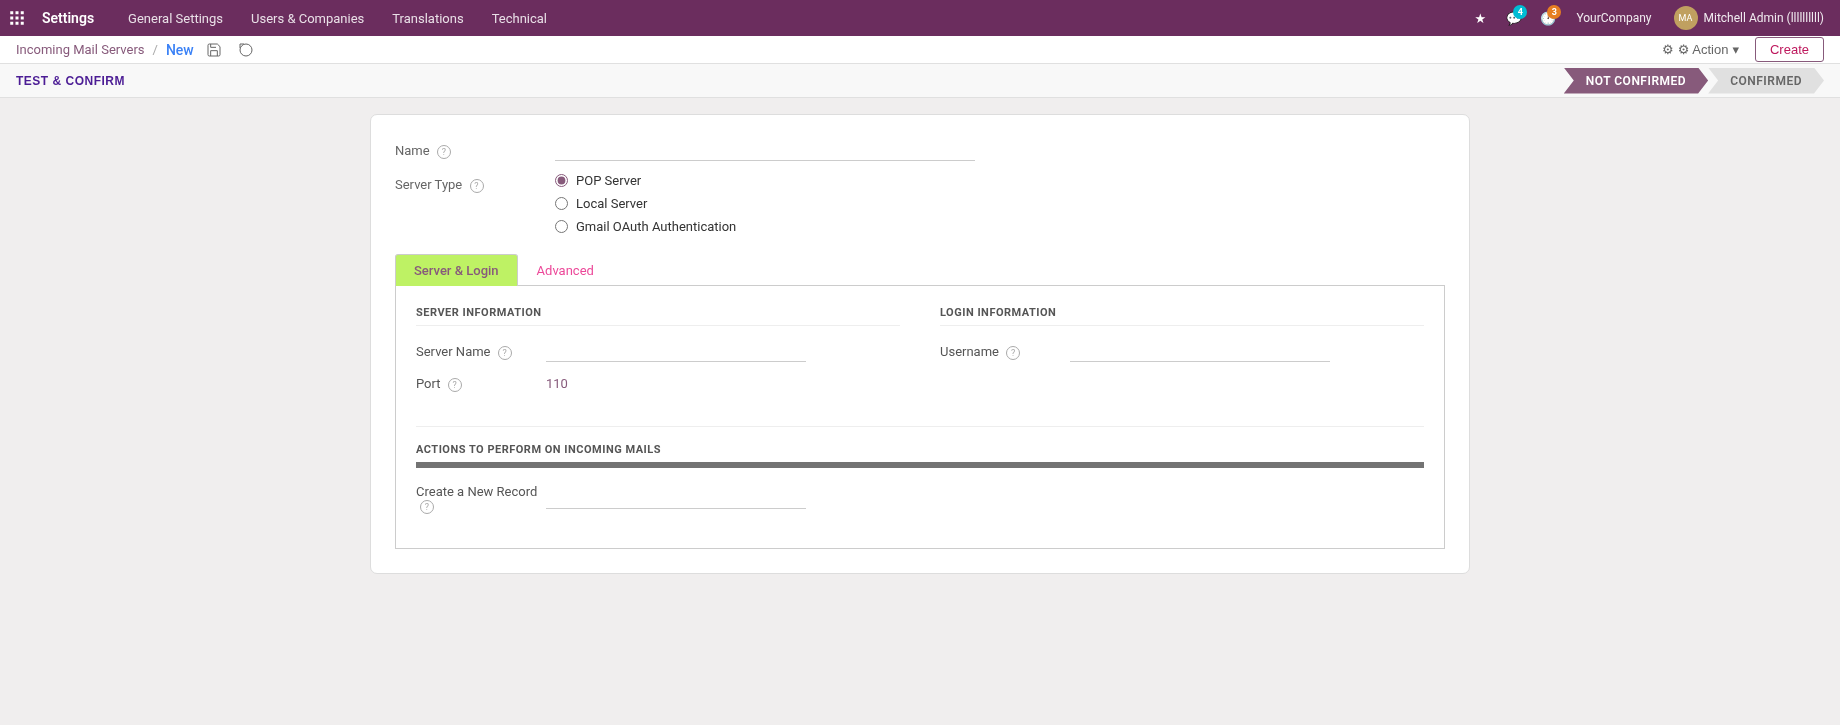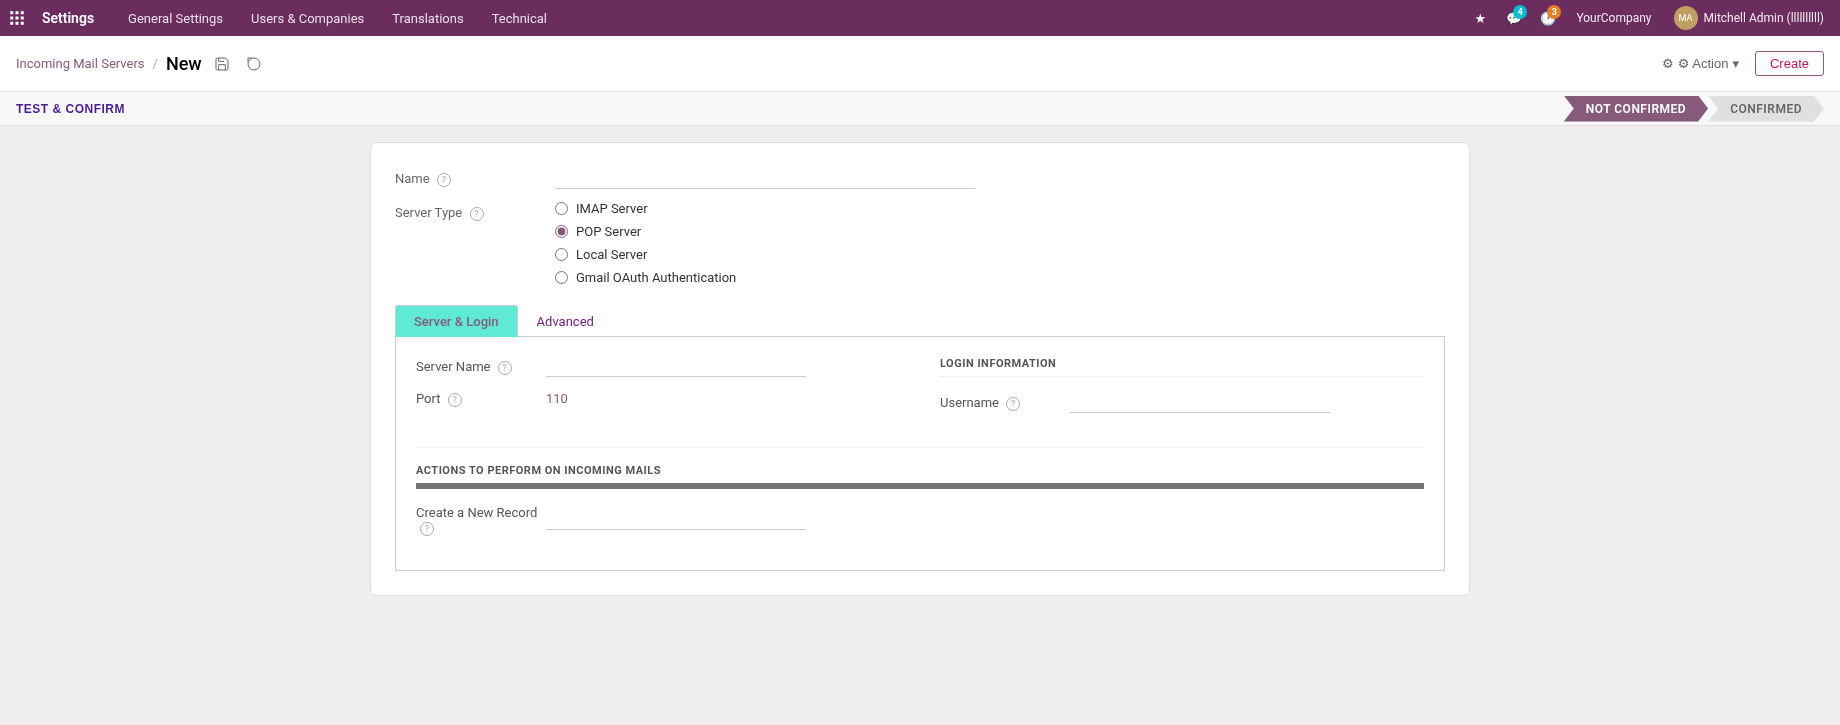--- a/index.html
+++ b/index.html
@@ -47,28 +47,28 @@
       padding: 0 8px; color: rgba(255,255,255,0.9); font-size: 12px;
     }
     .nav-user .avatar {
       width: 24px; height: 24px; border-radius: 50%; background: #c0a060;
       display: flex; align-items: center; justify-content: center; font-size: 9px; color: #fff;
     }
 
     
     .breadcrumb-bar {
       background: #fff; border-bottom: 1px solid #e0e0e0;
-      height: 56px; display: flex; align-items: center; padding: 0 16px;
+      height: 28px; display: flex; align-items: center; padding: 0 16px;
       gap: 8px;
     }
     .breadcrumb-bar .bc-link {
       color: #875a7b; font-size: 13px; cursor: pointer; text-decoration: none;
     }
     .breadcrumb-bar .bc-sep { color: #aaa; }
-    .breadcrumb-bar .bc-current { color: #000000; font-size: 18px; font-weight: 500; }
+    .breadcrumb-bar .bc-current { color: #3b82f6; font-size: 14px; font-weight: 500; }
     .breadcrumb-bar .bc-icon-btn {
       color: #666; cursor: pointer; padding: 4px; display: flex; align-items: center;
     }
     .breadcrumb-bar .spacer { flex: 1; }
     .breadcrumb-bar .action-btn {
       display: flex; align-items: center; gap: 4px;
       border: none; background: none; color: #666; cursor: pointer;
       font-size: 13px; padding: 4px 8px; border-radius: 3px;
     }
     .breadcrumb-bar .create-btn {
@@ -133,26 +133,26 @@
     
     .radio-group { display: flex; flex-direction: column; gap: 8px; }
     .radio-item { display: flex; align-items: center; gap: 8px; cursor: pointer; font-size: 13px; }
     .radio-item input[type="radio"] { accent-color: #875a7b; cursor: pointer; }
 
     
     .tabs {
       display: flex; border-bottom: 1px solid #ccc; margin-top: 20px; margin-bottom: 0;
     }
     .tab-item {
-      padding: 8px 18px; font-size: 13px; cursor: pointer; color: #701a75;
+      padding: 8px 18px; font-size: 13px; cursor: pointer; color: #ec4899;
       border: 1px solid transparent; border-bottom: none; margin-bottom: -1px;
       border-radius: 3px 3px 0 0;
     }
     .tab-item.active {
-      border-color: #ccc; background: #5eead4; color: #875a7b; font-weight: 500;
+      border-color: #ccc; background: #bef264; color: #875a7b; font-weight: 500;
     }
 
     
     .tab-content {
       border: 1px solid #ccc; border-top: none; padding: 20px; background: #fff;
     }
     .two-col {
       display: grid; grid-template-columns: 1fr 1fr; gap: 0 40px;
     }
     .section-title {
@@ -270,24 +270,20 @@
       </div>
     </div>
 
     <div class="field-row">
       <div class="field-label">
         <span>Server Type</span>
         <span class="help-icon">?</span>
       </div>
       <div class="field-value">
         <div class="radio-group">
-          <label class="radio-item">
-            <input type="radio" name="server_type" value="imap" style="">
-            <span>IMAP Server</span>
-          </label>
           <label class="radio-item">
             <input type="radio" name="server_type" value="pop" checked="" style="">
             <span>POP Server</span>
           </label>
           <label class="radio-item">
             <input type="radio" name="server_type" value="local" style="">
             <span>Local Server</span>
           </label>
           <label class="radio-item">
             <input type="radio" name="server_type" value="gmail" style="">
@@ -299,20 +295,21 @@
 
     <div class="tabs">
       <div class="tab-item active">Server &amp; Login</div>
       <div class="tab-item">Advanced</div>
     </div>
 
     <div class="tab-content">
       <div class="two-col">
 
         <div>
+          <div class="section-title">SERVER INFORMATION</div>
 
           <div class="form-field">
             <div class="form-field-label">
               <span>Server Name</span>
               <span class="help-icon">?</span>
             </div>
             <div class="form-field-value">
               <input type="text" class="form-field-input" style="">
             </div>
           </div>

